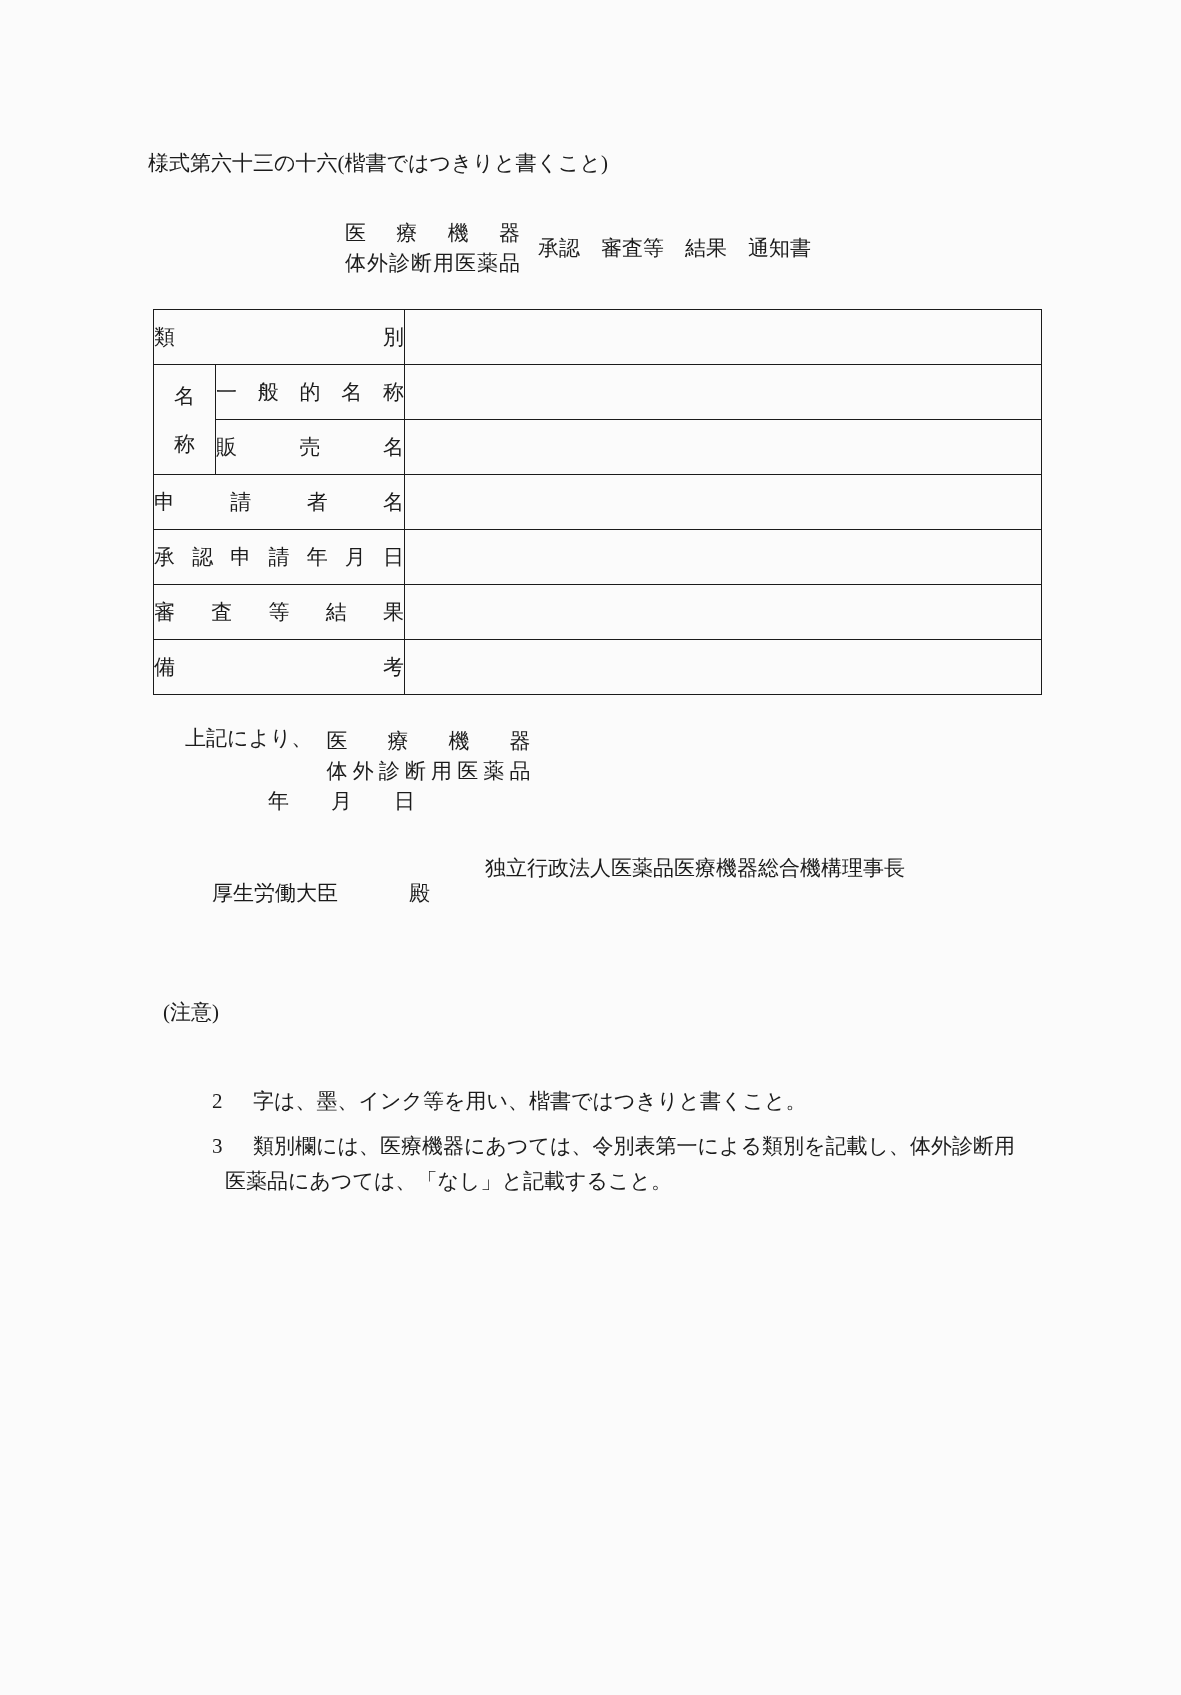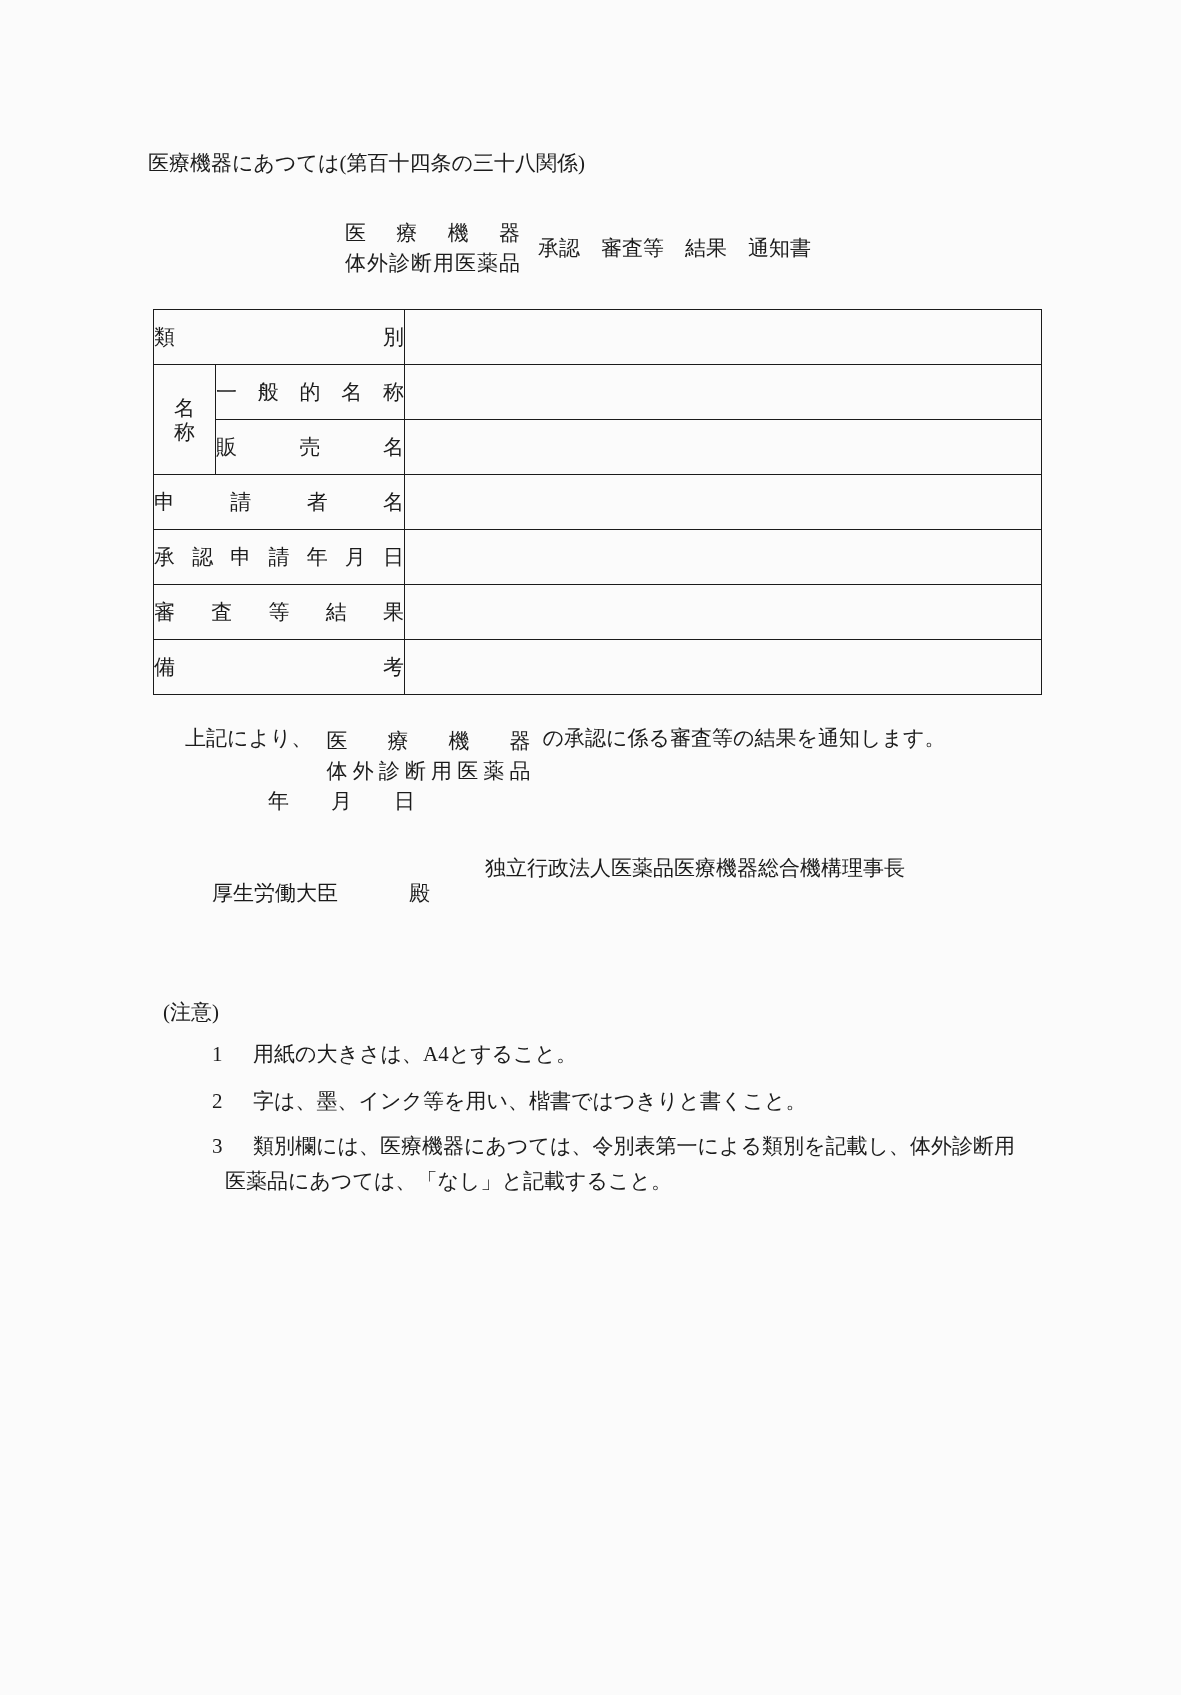--- a/index.html
+++ b/index.html
@@ -39,33 +39,33 @@
     height:54px;
     padding:0;
     vertical-align:middle;
     background:#fbfbfb;
   }
   td.lbl,td.lbl2{padding:0 13px;}
   td.vert{text-align:center;}
   td.vert span{
     display:inline-block;
     width:23px;
-    line-height:24px;
+    line-height:48px;
     word-break:break-all;
     text-align:center;
   }
   .note-line .num{display:inline-block;width:41px;}
   .honorific{margin-left:71px;}
 </style>
 </head>
 <body>
 
 <div class="page">
 
-  <div class="abs" style="left:148px;top:151px;">医療機器にあつては(第百十四条の三十八関係)</div>
+  <div class="abs" style="left:148px;top:151px;">様式第六十三の十六(楷書ではつきりと書くこと)</div>
 
   <div class="abs title-wrap" style="left:345px;top:218px;">
     <div class="subject-stack">
       <div class="sline jspread">医療機器</div>
       <div class="sline jspread">体外診断用医薬品</div>
     </div>
     <div>承認　審査等　結果　通知書</div>
   </div>
 
   <div class="abs" style="left:147px;top:309px;padding-left:6px;">
@@ -108,36 +108,32 @@
     </tbody>
       </table>
   </div>
 
   <div class="abs lead-wrap" style="left:185px;top:726px;">
     <div>上記により、</div>
     <div class="lead-stack">
       <div class="sline jspread">医療機器</div>
       <div class="sline jspread">体外診断用医薬品</div>
     </div>
-    <div class="lead-suffix">の承認に係る審査等の結果を通知します。</div>
   </div>
 
   <div class="abs" style="left:237px;top:789px;margin-left:31px;">年　　月　　日</div>
 
   <div class="abs" style="left:473px;top:856px;margin-left:12px;">独立行政法人医薬品医療機器総合機構理事長</div>
 
   <div class="abs" style="left:212px;top:883px;font-family:Liberation Mono, monospace;">
     <span>厚生労働大臣</span><span class="honorific">殿</span>
   </div>
 
   <div class="abs" style="left:163px;top:1000px;">(注意)</div>
 
-  <div class="abs note-line" style="left:212px;top:1042px;">
-    <span class="num">1</span><span>用紙の大きさは、A4とすること。</span>
-  </div>
 
   <div class="abs note-line" style="left:212px;top:1089px;">
     <span class="num">2</span><span>字は、墨、インク等を用い、楷書ではつきりと書くこと。</span>
   </div>
 
   <div class="abs note-line" style="left:212px;top:1134px;">
     <span class="num">3</span><span>類別欄には、医療機器にあつては、令別表第一による類別を記載し、体外診断用</span>
   </div>
 
   <div class="abs" style="left:225px;top:1169px;">医薬品にあつては、「なし」と記載すること。</div>

